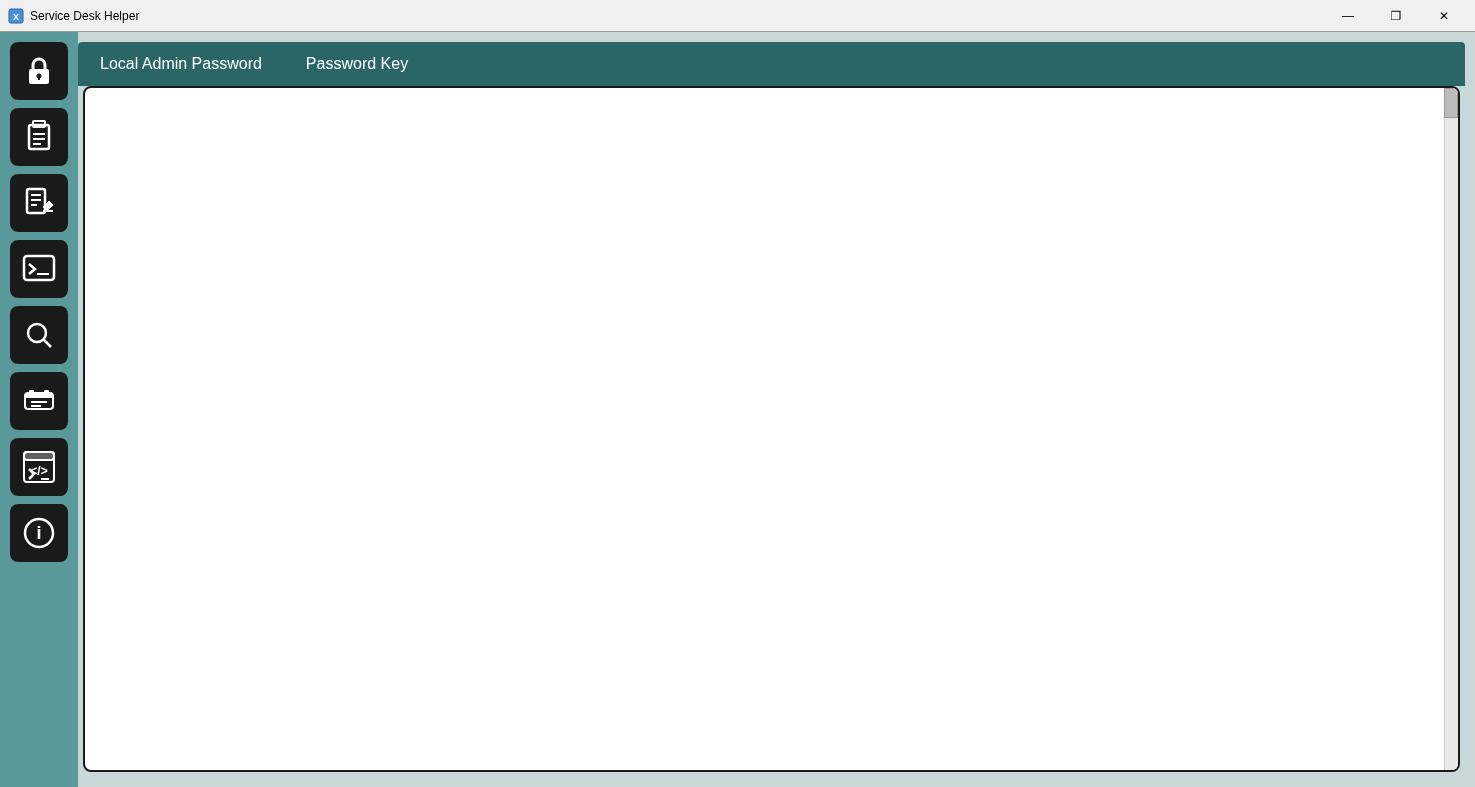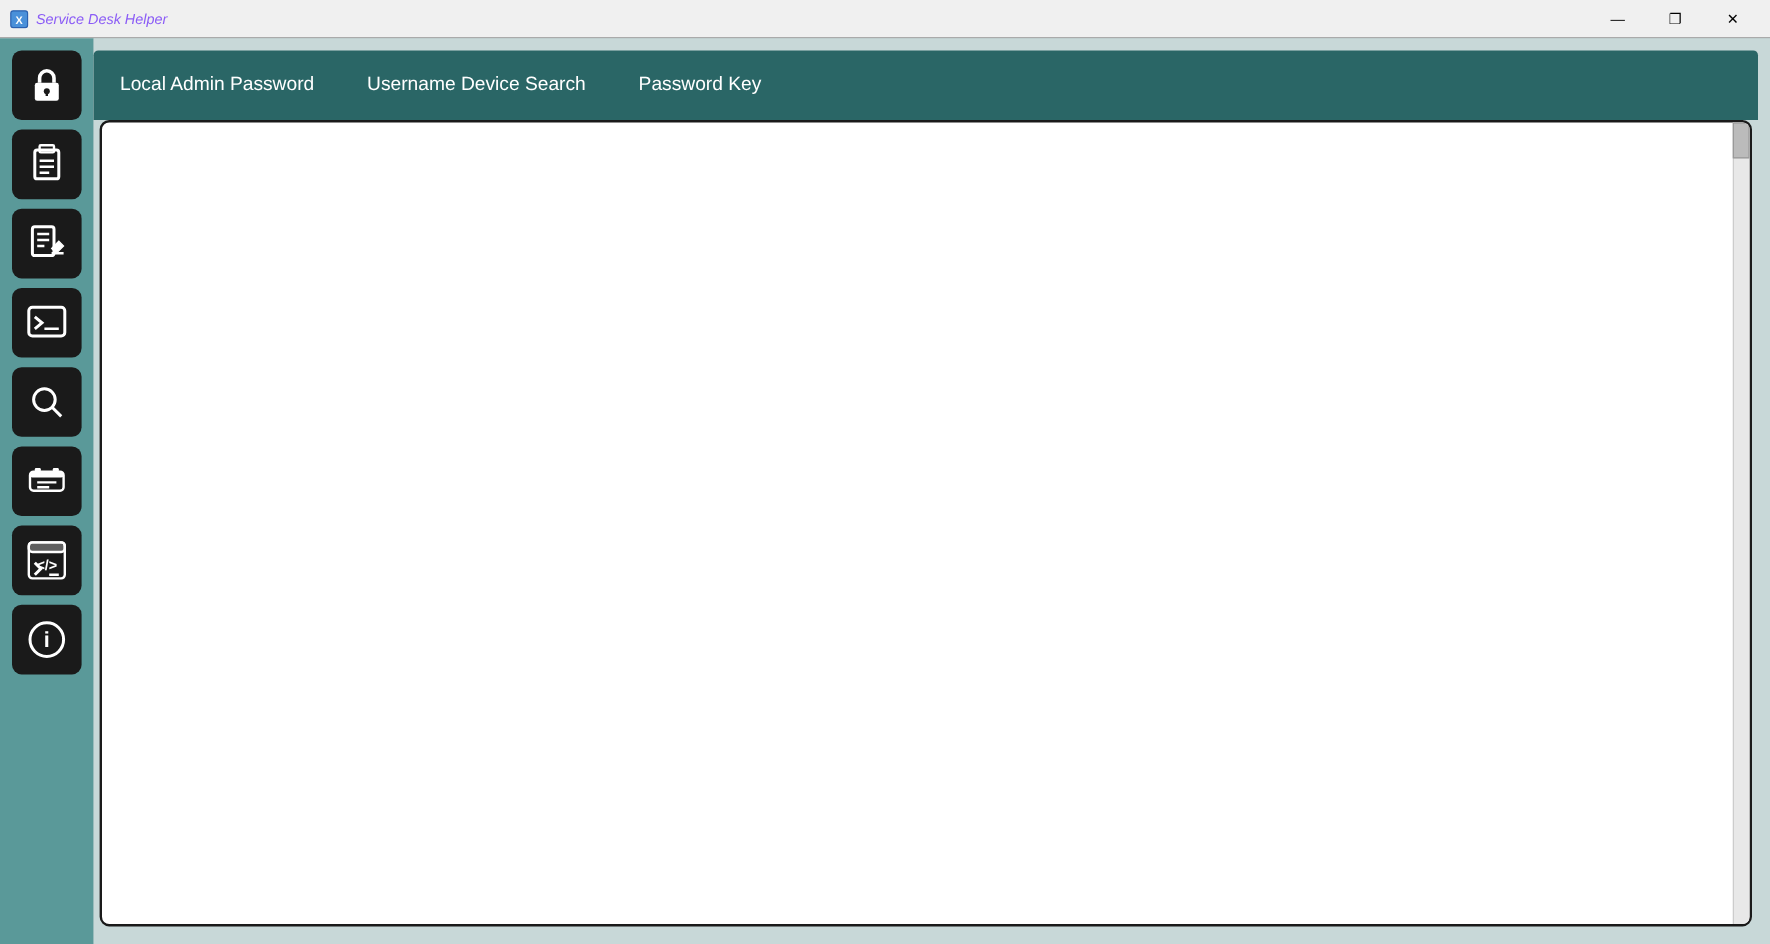--- a/index.html
+++ b/index.html
@@ -37,22 +37,21 @@
     .title-bar-icon {
       width: 16px;
       height: 16px;
       display: flex;
       align-items: center;
       justify-content: center;
     }
 
     .title-bar-title {
       font-size: 12px;
-      color: #8b5cf6;
-      font-style: italic;
+      color: #000000;
     }
 
     .title-bar-controls {
       display: flex;
       align-items: center;
       gap: 2px;
     }
 
     .title-btn {
       width: 46px;
@@ -105,21 +104,21 @@
       flex-direction: column;
       padding: 10px 10px 10px 0;
       background: #c8d8d8;
     }
 
     
     .tab-bar {
       background: #2a6666;
       display: flex;
       align-items: center;
-      height: 58px;
+      height: 44px;
       border-radius: 4px 4px 0 0;
       padding: 0 10px;
       gap: 20px;
       margin-bottom: 0;
     }
 
     .tab-item {
       color: white;
       font-size: 16px;
       padding: 8px 12px;
@@ -256,21 +255,20 @@
         <text x="18" y="24" text-anchor="middle" fill="white" font-size="18" font-weight="bold">i</text>
       </svg>
     </div>
 
   </div>
 
   <div class="content-area">
 
     <div class="tab-bar">
       <div class="tab-item">Local Admin Password</div>
-      <div class="tab-item">Username Device Search</div>
       <div class="tab-item">Password Key</div>
     </div>
 
     <div class="main-content">
       <div class="scrollbar-track">
         <div class="scrollbar-thumb"></div>
       </div>
     </div>
 
   </div>

